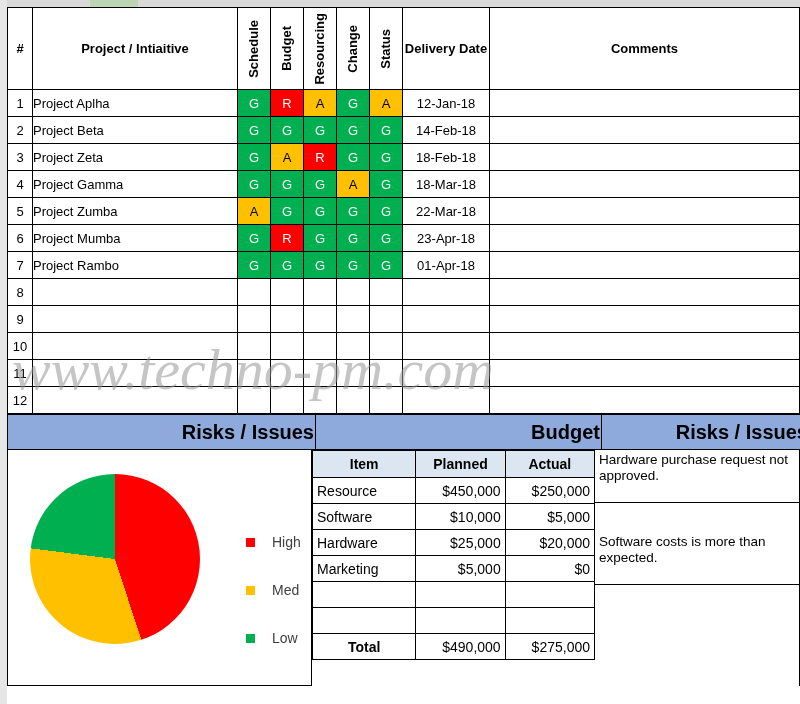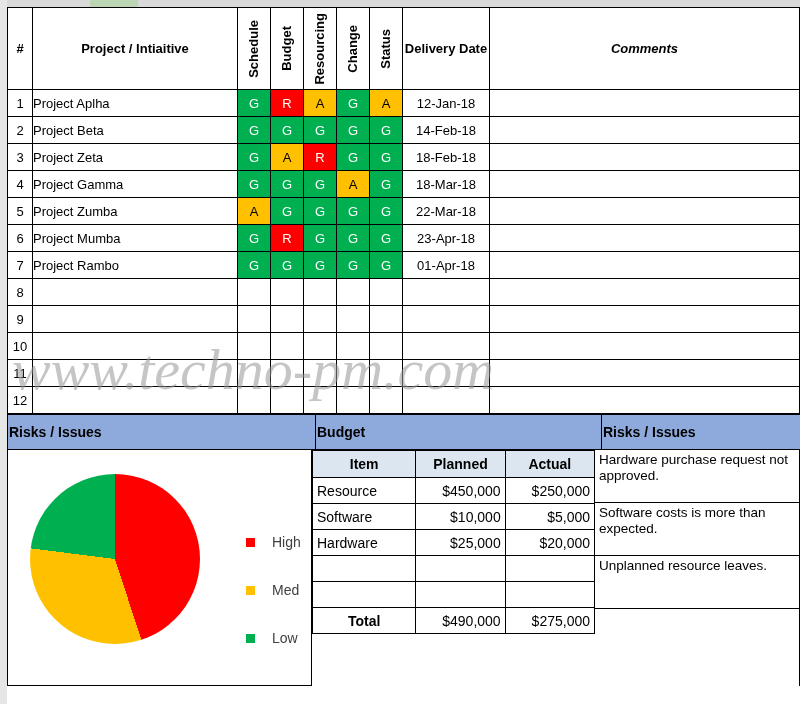--- a/index.html
+++ b/index.html
@@ -106,21 +106,20 @@
     text-align: center;
     vertical-align: middle;
     line-height: 17px;
   }
   th.h-comments {
     background: #ffd966;
     font-weight: bold;
     font-size: 15px;
     text-align: center;
     vertical-align: middle;
-    font-style: italic;
   }
 
   td.c-num {
     text-align: center;
     font-size: 13px;
     height: 26px;
     color: #000;
   }
   td.c-project {
     text-align: left;
@@ -147,23 +146,23 @@
 
   
   table.sections {
     width: 793px;
     margin-top: 0;
   }
   table.sections th {
     border: 1px solid #000000;
     background: #8ea9db;
     font-weight: bold;
-    font-size: 14px;
+    font-size: 20px;
     height: 32px;
-    text-align: left;
+    text-align: right;
     vertical-align: middle;
     color: #000;
     margin-top: 44px;
   }
   th.sec-risks   { width: 305px; }
   th.sec-budget  { width: 283px; }
   th.sec-risks2  { width: 205px; }
 
   
   .bottom {
@@ -274,21 +273,21 @@
   .risk-item {
     box-sizing: border-box;
     border-bottom: 1px solid #000;
     padding: 2px 4px 4px 4px;
     font-size: 13.5px;
     line-height: 16px;
     color: #000;
     background: #ffffff;
   }
   .risk-h1 { height: 53px; }
-  .risk-h2 { height: 53px; }
+  .risk-h2 { height: 53px; margin-top: 29px; }
   .risk-h3 { height: 53px; }
   .risk-fill { height: 77px; background:#ffffff; }
 
   
   .watermark {
     position: absolute;
     left: 12px;
     top: 336px;
     width: 780px;
     font-family: "Liberation Serif", serif;
@@ -528,20 +527,25 @@
                 <td class="b-item">Software</td>
                 <td class="b-num">$10,000</td>
                 <td class="b-num">$5,000</td>
               </tr>
               <tr>
                 <td class="b-item">Hardware</td>
                 <td class="b-num">$25,000</td>
                 <td class="b-num">$20,000</td>
               </tr>
               <tr>
+                <td class="b-item">Marketing</td>
+                <td class="b-num">$5,000</td>
+                <td class="b-num">$0</td>
+              </tr>
+              <tr>
                 <td class="b-item b-empty"></td>
                 <td class="b-num b-empty"></td>
                 <td class="b-num b-empty"></td>
               </tr>
               <tr>
                 <td class="b-item b-empty"></td>
                 <td class="b-num b-empty"></td>
                 <td class="b-num b-empty"></td>
               </tr>
             </tbody>
@@ -551,21 +555,20 @@
               <td class="t-num">$490,000</td>
               <td class="t-num">$275,000</td>
             </tr>
           </tfoot>
         </table>
       </div>
 
       <div class="bottom-col col-risks" id="risks-col">
           <div class="risk-item risk-h1">Hardware purchase request not approved.</div>
           <div class="risk-item risk-h2">Software costs is more than expected.</div>
-          <div class="risk-item risk-h3">Unplanned resource leaves.</div>
           <div class="risk-fill"></div>
         </div>
 
     </div>
   </div>
 
   <div class="watermark">www.techno-pm.com</div>
 </div>
 
 </body></html>

